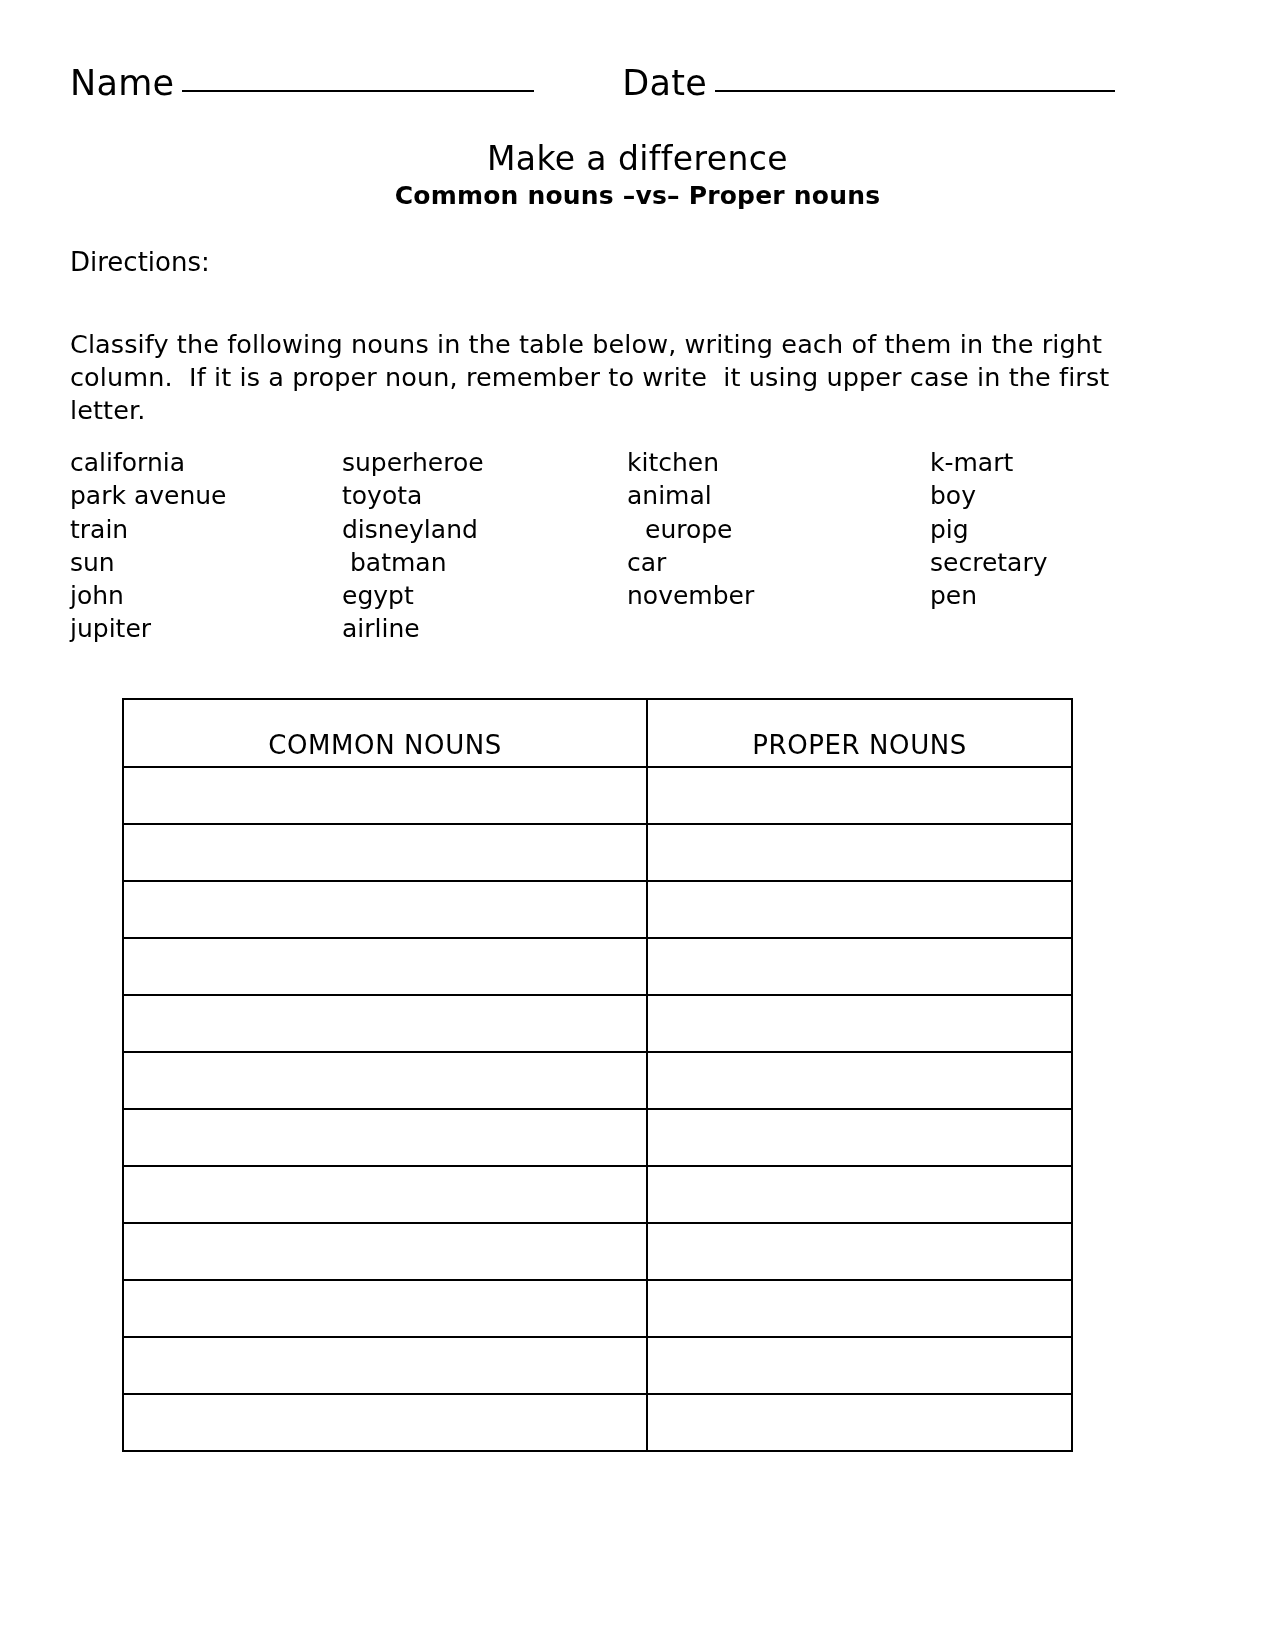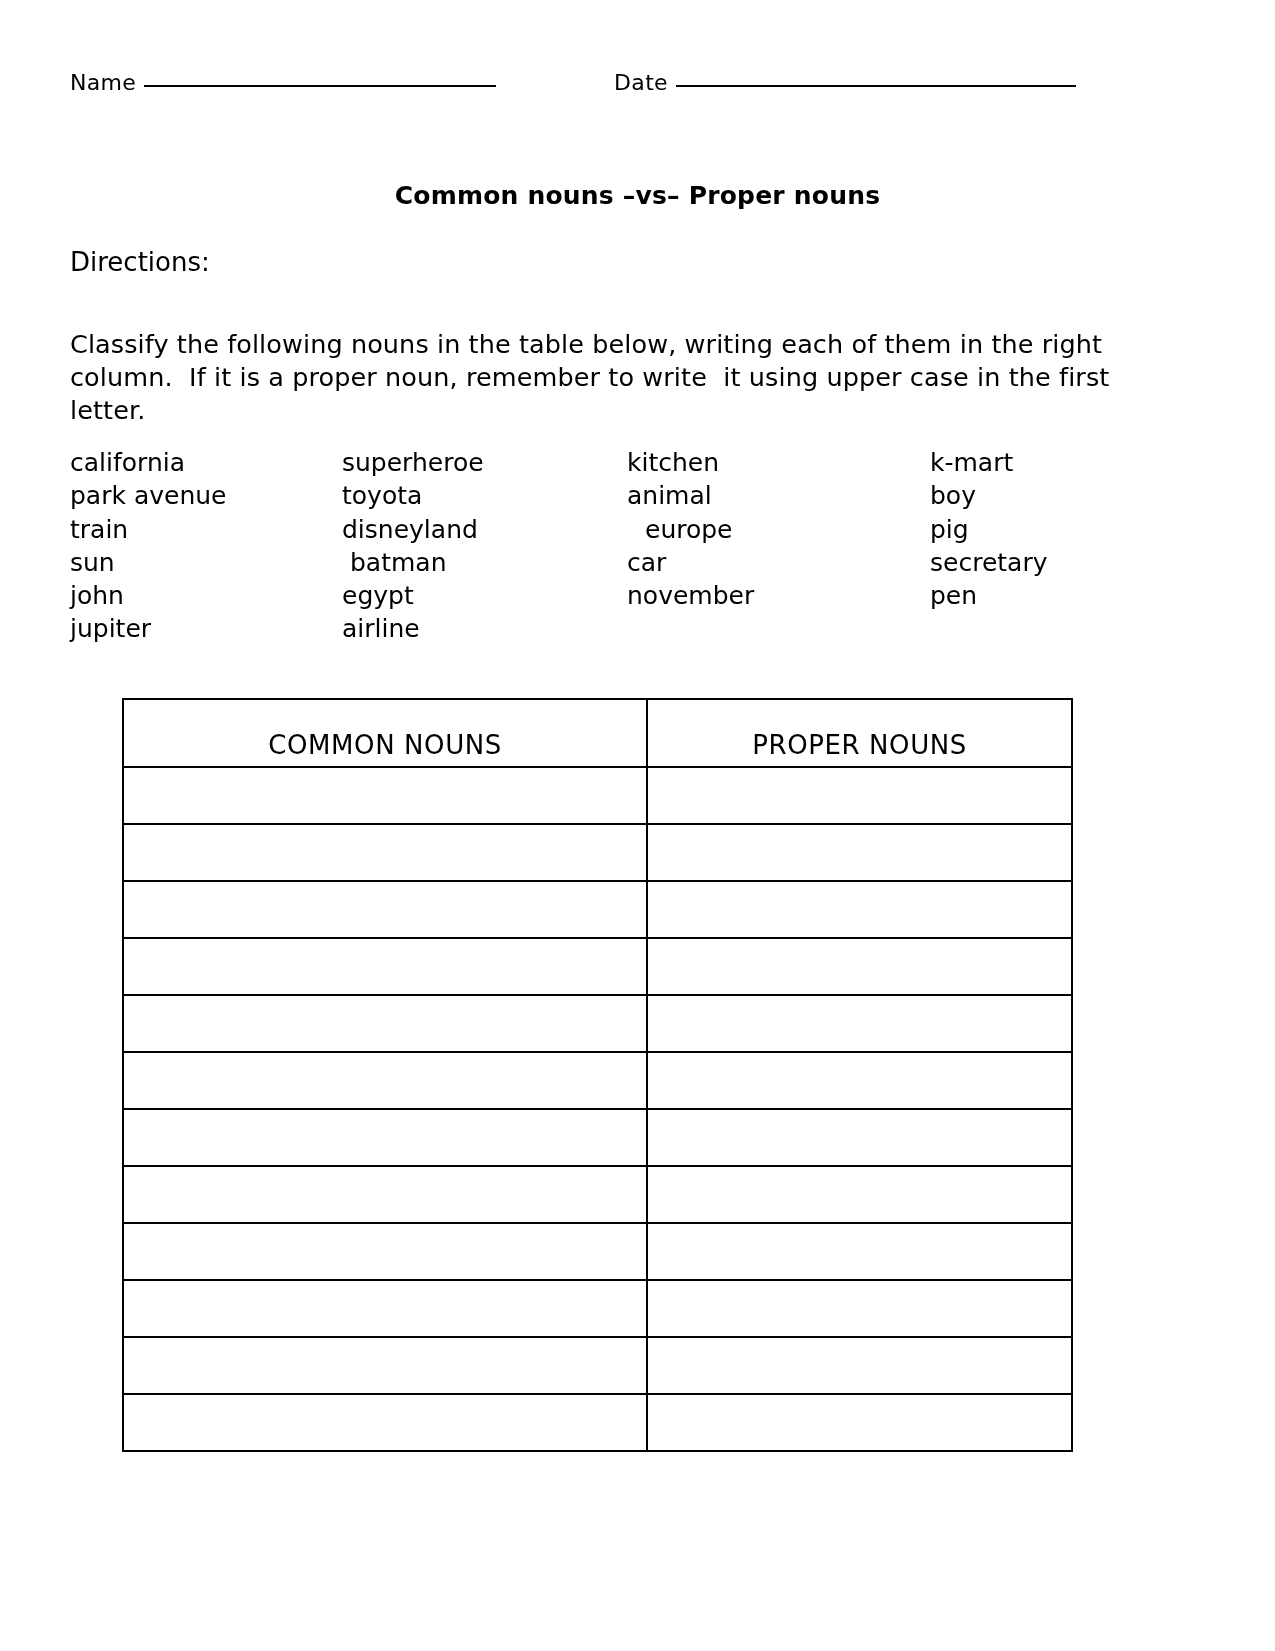--- a/index.html
+++ b/index.html
@@ -35,21 +35,21 @@
     height: 40px;
     display: flex;
     align-items: baseline;
   }
   .field {
     display: flex;
     align-items: baseline;
     white-space: nowrap;
   }
   .field-label {
-    font-size: 22px;
+    font-size: 35px;
     line-height: 30px;
     letter-spacing: 0.3px;
     text-align: right;
   }
   .rule {
     display: inline-block;
     border-bottom: 2.5px solid #000;
     height: 1px;
     margin-left: 8px;
     position: relative;
@@ -164,20 +164,21 @@
       <span class="field-label">Name</span>
       <span class="rule rule-name"></span>
     </div>
     <div class="spacer-namedate"></div>
     <div class="field">
       <span class="field-label">Date</span>
       <span class="rule rule-date"></span>
     </div>
   </div>
 
+  <div class="title-main">Make a difference</div>
   <div class="title-sub">Common nouns –vs– Proper nouns</div>
 
   <div class="directions-label">Directions:</div>
   <div class="directions-body">Classify the following nouns in the table below, writing each of them in the right column.  If it is a proper noun, remember to write  it using upper case in the first letter.</div>
 
   <div class="wordbank">
     <div class="wb-row">
       <span class="wb-cell wb-c0">california</span>
       <span class="wb-cell wb-c1">superheroe</span>
       <span class="wb-cell wb-c2">kitchen</span>

